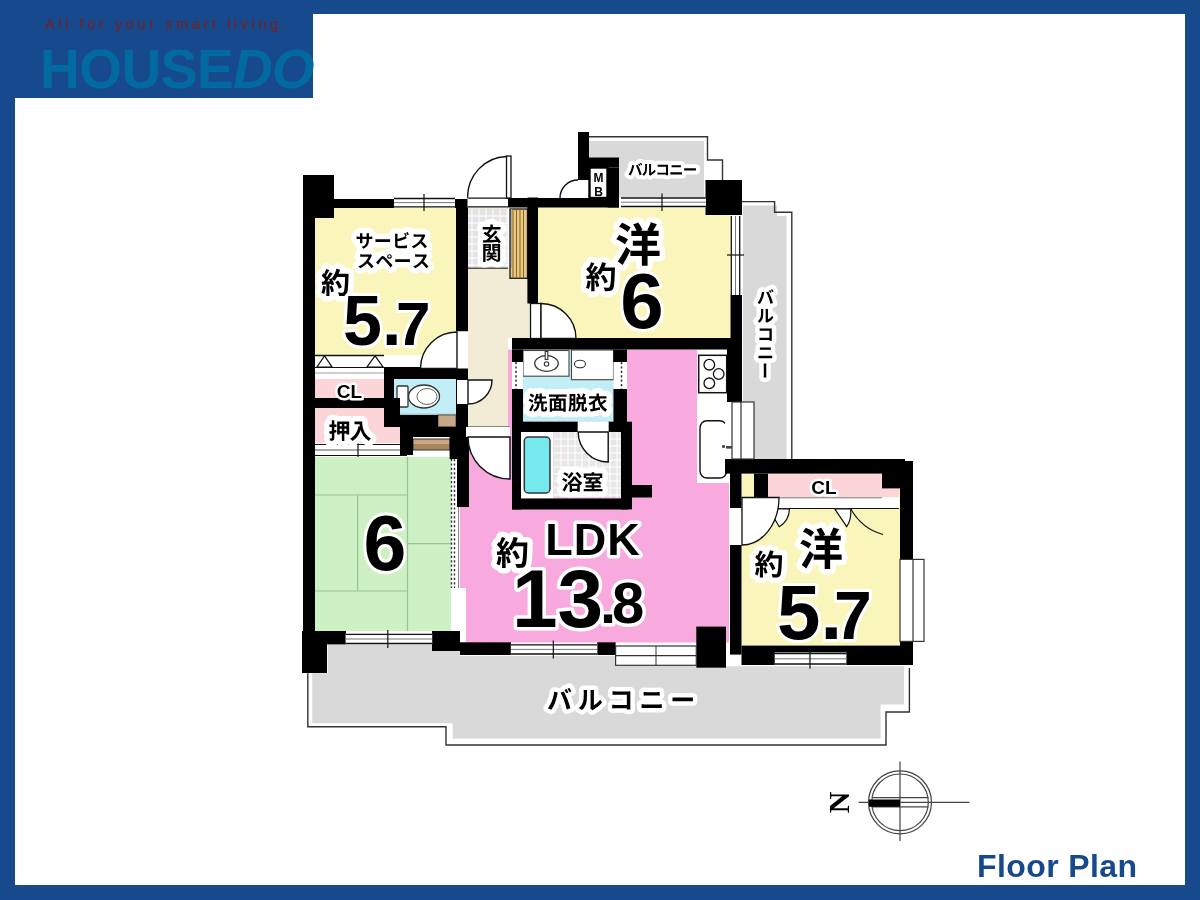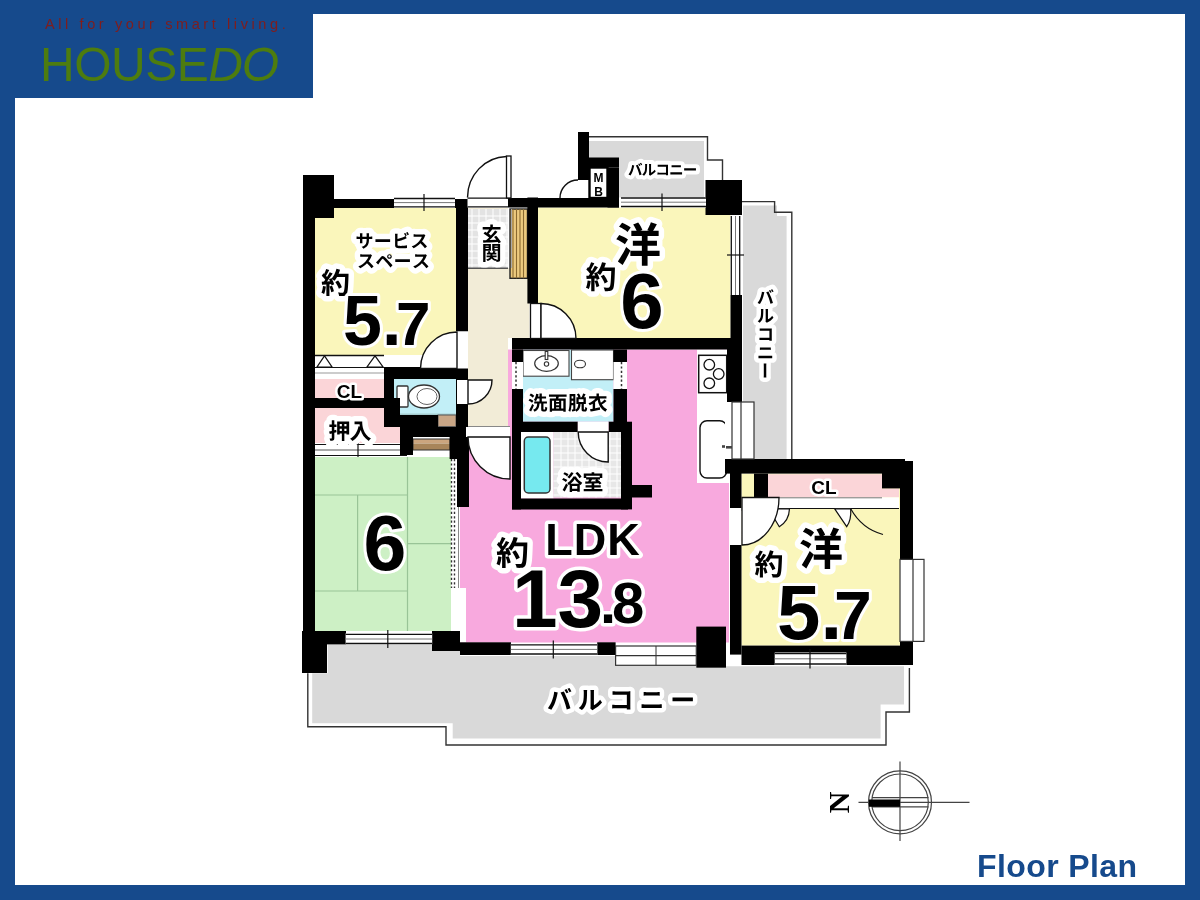--- a/index.html
+++ b/index.html
@@ -1,18 +1,18 @@
 <!DOCTYPE html>
 <html><head><meta charset="utf-8"><style>
 *{margin:0;padding:0;box-sizing:border-box}
 body{width:1200px;height:900px;position:relative;background:#fff;font-family:"Liberation Sans",sans-serif;overflow:hidden}
 .bd{position:absolute;background:#164a8c}
 #hdr{position:absolute;left:0;top:0;width:313px;height:98px;background:#164a8c;color:#fff}
 #tag{position:absolute;left:45px;top:16px;font-size:14.5px;letter-spacing:3.6px;color:#7f1d1d}
-#logo{position:absolute;left:40px;top:37px;font-size:48px;font-weight:normal;letter-spacing:-0.5px;color:#4d7c0f}
+#logo{position:absolute;left:40px;top:37px;font-size:55px;font-weight:bold;letter-spacing:-0.5px;color:#0369a1}
 #logo .do{font-style:italic;letter-spacing:-1px}
 #fp{position:absolute;left:977px;top:848px;font-size:32px;font-weight:bold;color:#164a8c;letter-spacing:0.4px;white-space:nowrap}
 svg{position:absolute;left:0;top:0}
 </style></head><body>
 <svg width="1200" height="900" viewBox="0 0 1200 900">
     <rect x="0" y="0" width="1200" height="900" fill="#fff"></rect>
     <rect x="589" y="141" width="115" height="56.5" fill="#d9d9d9"></rect>
     <path d="M589,136.7 L707.5,136.7 L707.5,160 L722.5,160 L722.5,181" fill="none" stroke="#333" stroke-width="1.4"></path>
     <polygon points="743,205.5 777,205.5 777,216 786.6,216 786.6,461 743,461" fill="#d9d9d9"></polygon>
     <path d="M742,201.6 L774.6,201.6 L774.6,212.2 L791.8,212.2 L791.8,466" fill="none" stroke="#333" stroke-width="1.4"></path>

